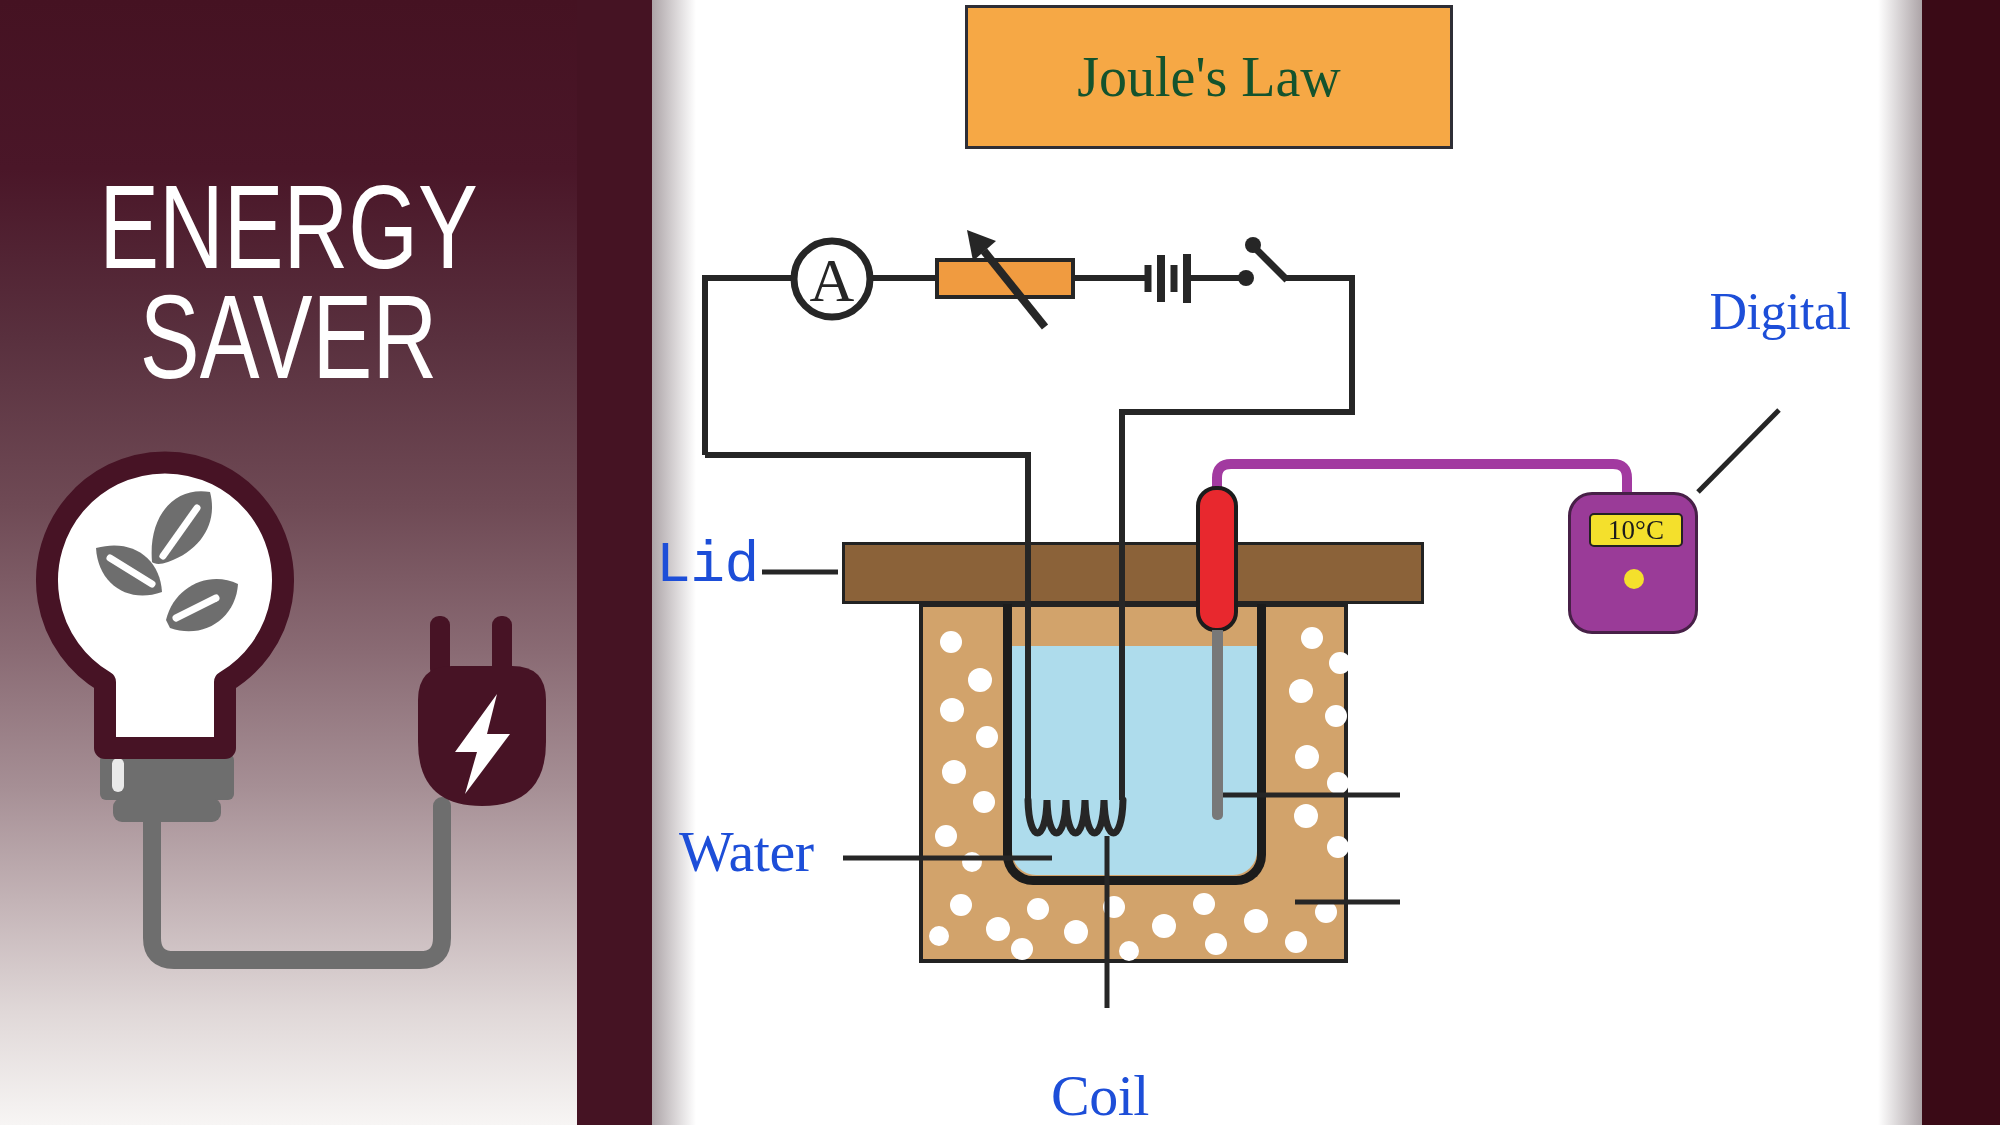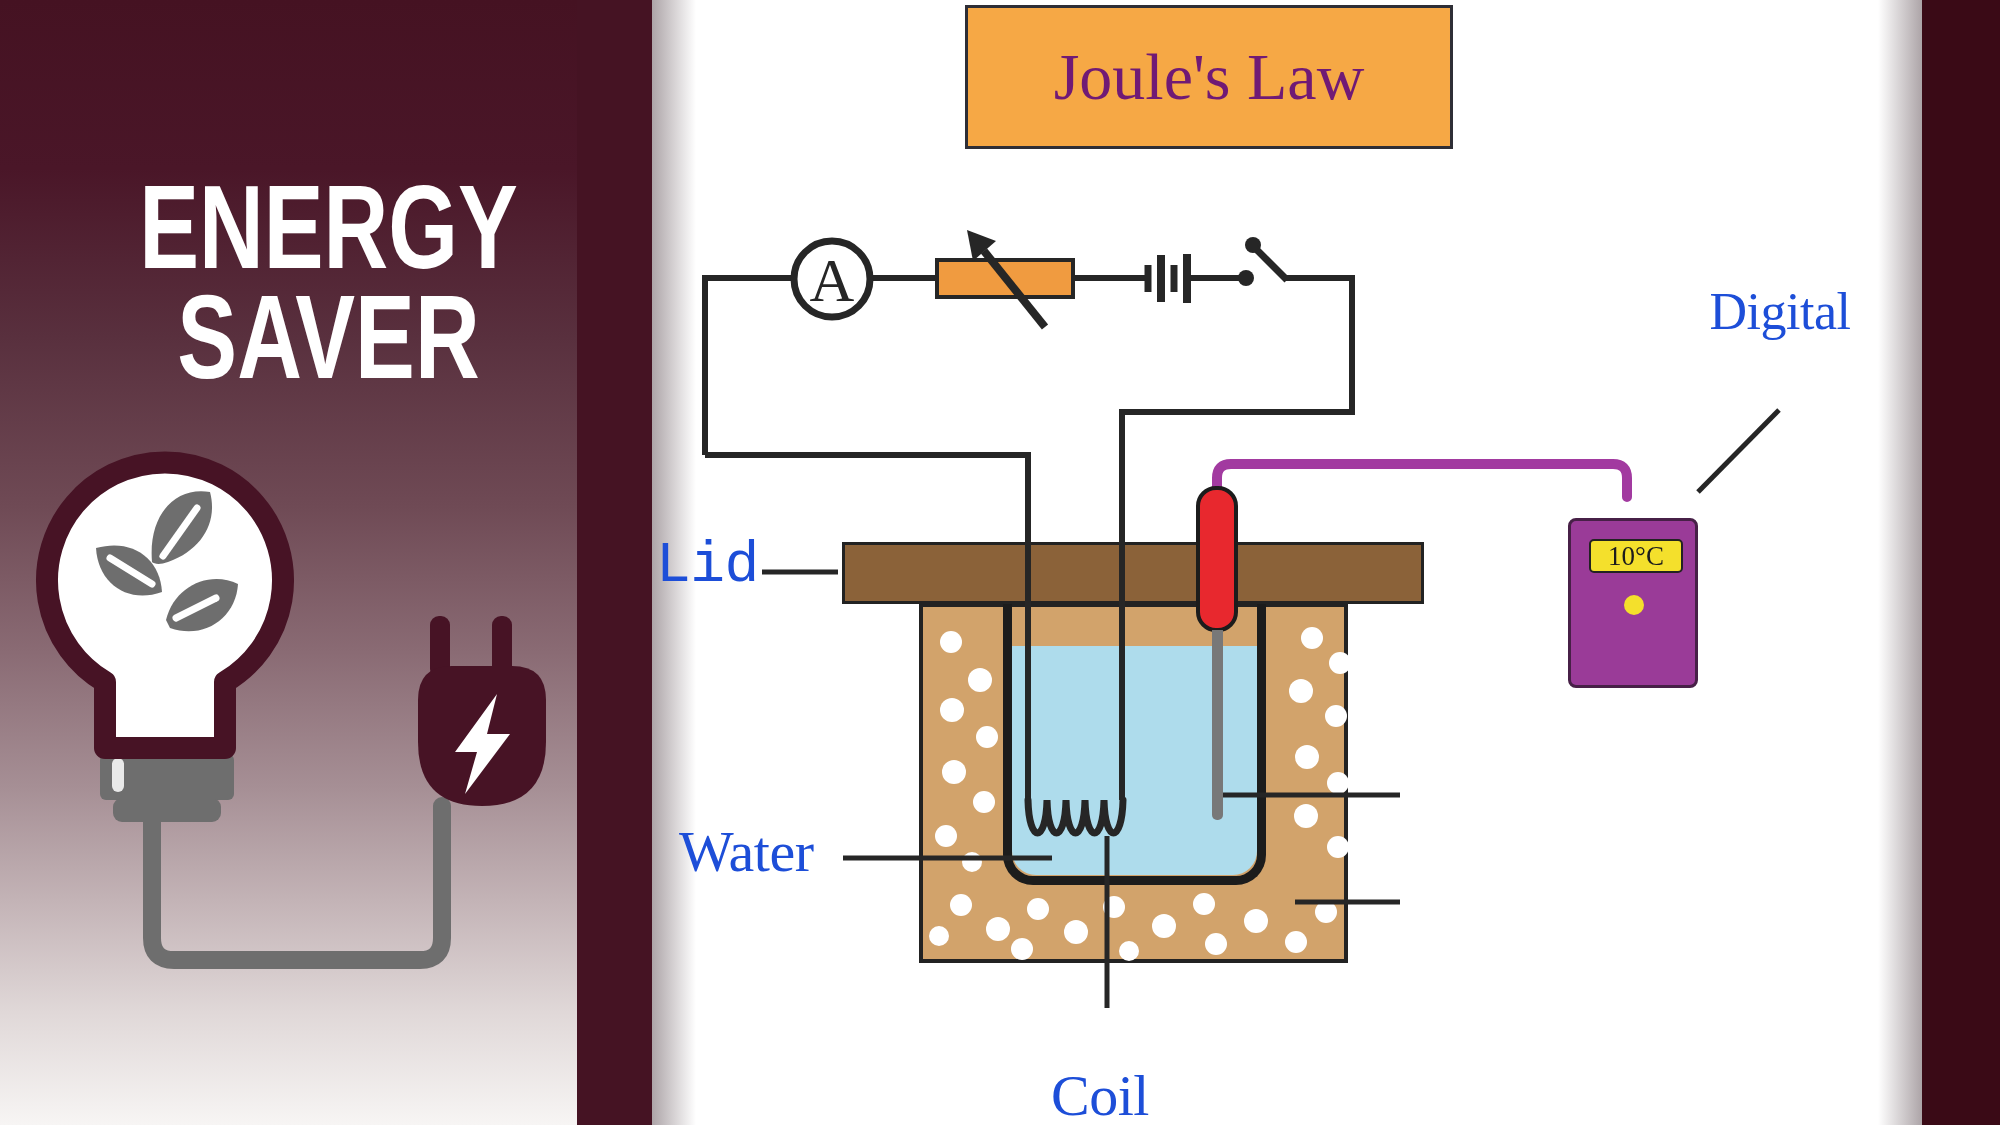--- a/index.html
+++ b/index.html
@@ -5,54 +5,54 @@
   html,body{margin:0;padding:0;background:#ffffff;}
   #stage{position:relative;width:2000px;height:1125px;overflow:hidden;
          font-family:"Liberation Serif","DejaVu Serif",serif;background:#ffffff;}
 
   
   .left-panel{position:absolute;left:0;top:0;width:577px;height:1125px;
     background:linear-gradient(180deg,#451222 0%,#4a1628 15%,#59303e 30%,
       #6f4a55 45%,#8a6b74 58%,#a68f95 70%,#c3b3b6 80%,#e0d8d8 90%,#f7f5f4 100%);}
   .panel-heading{position:absolute;left:0;top:172px;width:577px;text-align:center;
     color:#ffffff;font-family:"Liberation Sans","DejaVu Sans",sans-serif;
-    font-weight:bold;font-size:118px;line-height:110px;letter-spacing:0;padding-left:40px;}
+    font-weight:normal;font-size:118px;line-height:110px;letter-spacing:0;}
   .panel-heading span{display:block;transform:scaleX(0.76);transform-origin:50% 50%;}
   .divider-left{position:absolute;left:577px;top:0;width:75px;height:1125px;background:#451323;}
   .shadow-left{position:absolute;left:652px;top:0;width:44px;height:1125px;
     background:linear-gradient(90deg,rgba(105,90,96,0.55),rgba(255,255,255,0));}
   .divider-right{position:absolute;left:1922px;top:0;width:78px;height:1125px;background:#3a0a16;}
   .shadow-right{position:absolute;left:1878px;top:0;width:44px;height:1125px;
     background:linear-gradient(270deg,rgba(105,90,96,0.55),rgba(255,255,255,0));}
 
   
   .title-box{position:absolute;left:965px;top:5px;width:488px;height:144px;
     background:#f6a845;border:3px solid #2e2e36;box-sizing:border-box;
     display:flex;align-items:center;justify-content:center;z-index:5;}
-  .title-box .t{font-size:66px;color:#701a75;white-space:nowrap;}
+  .title-box .t{font-size:56px;color:#14532d;white-space:nowrap;}
 
   
   .lagging{position:absolute;left:919px;top:603px;width:429px;height:360px;
     background:#d2a36b;border:4px solid #222222;box-sizing:border-box;z-index:1;}
   .lagging svg{position:absolute;left:0;top:0;}
   .water{position:absolute;left:1012px;top:646px;width:245px;height:229px;
     background:#aedcec;border-radius:0 0 24px 24px;z-index:2;}
   .vessel{position:absolute;left:1003px;top:602px;width:263px;height:283px;
     border:9px solid #1c1c1c;border-top:none;border-radius:0 0 30px 30px;
     box-sizing:border-box;z-index:3;background:transparent;}
   .lid{position:absolute;left:842px;top:542px;width:582px;height:62px;
     background:#8b6239;border:3px solid #222222;box-sizing:border-box;z-index:4;}
 
   .thermo-capsule{position:absolute;left:1196px;top:486px;width:42px;height:146px;
     background:#e8282e;border:4px solid #1c1c1c;border-radius:20px;box-sizing:border-box;z-index:7;}
   .thermo-stem{position:absolute;left:1212px;top:630px;width:11px;height:190px;
     background:#787878;border-radius:0 0 5px 5px;z-index:7;}
 
-  .digital-thermo{position:absolute;left:1568px;top:492px;width:130px;height:170px;
-    background:#9a3b98;border:3px solid #472047;border-radius:8px;box-sizing:border-box;z-index:7;margin-top:26px;}
+  .digital-thermo{position:absolute;left:1568px;top:492px;width:130px;height:142px;
+    background:#9a3b98;border:3px solid #472047;border-radius:24px;box-sizing:border-box;z-index:7;}
   .dt-display{position:absolute;left:18px;top:18px;width:94px;height:34px;
     background:#f4e02c;border:2px solid #222222;border-radius:5px;box-sizing:border-box;
     display:flex;align-items:center;justify-content:center;font-size:27px;color:#1c1c1c;}
   .dt-button{position:absolute;left:53px;top:74px;width:20px;height:20px;border-radius:50%;
     background:#f4e02c;}
 
   
   .overlay{position:absolute;left:0;top:0;z-index:6;}
 
   

